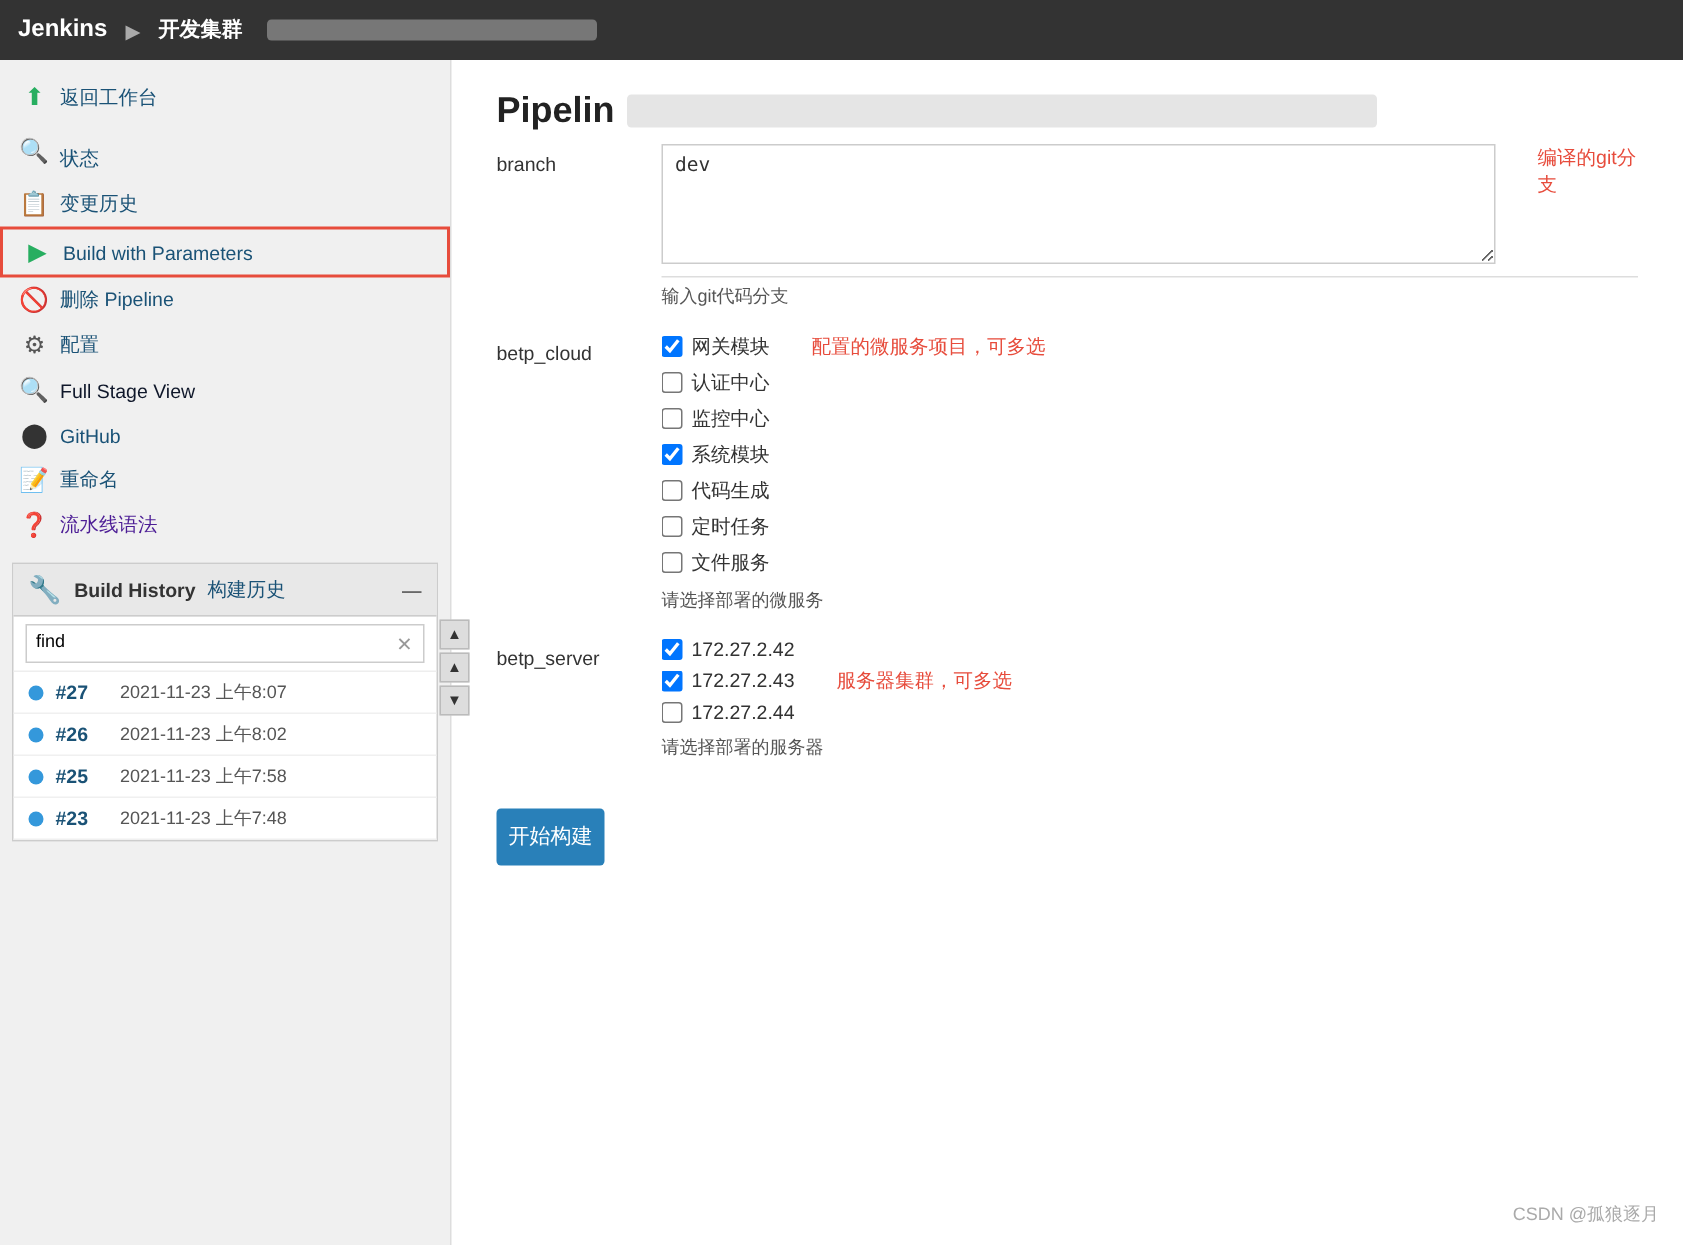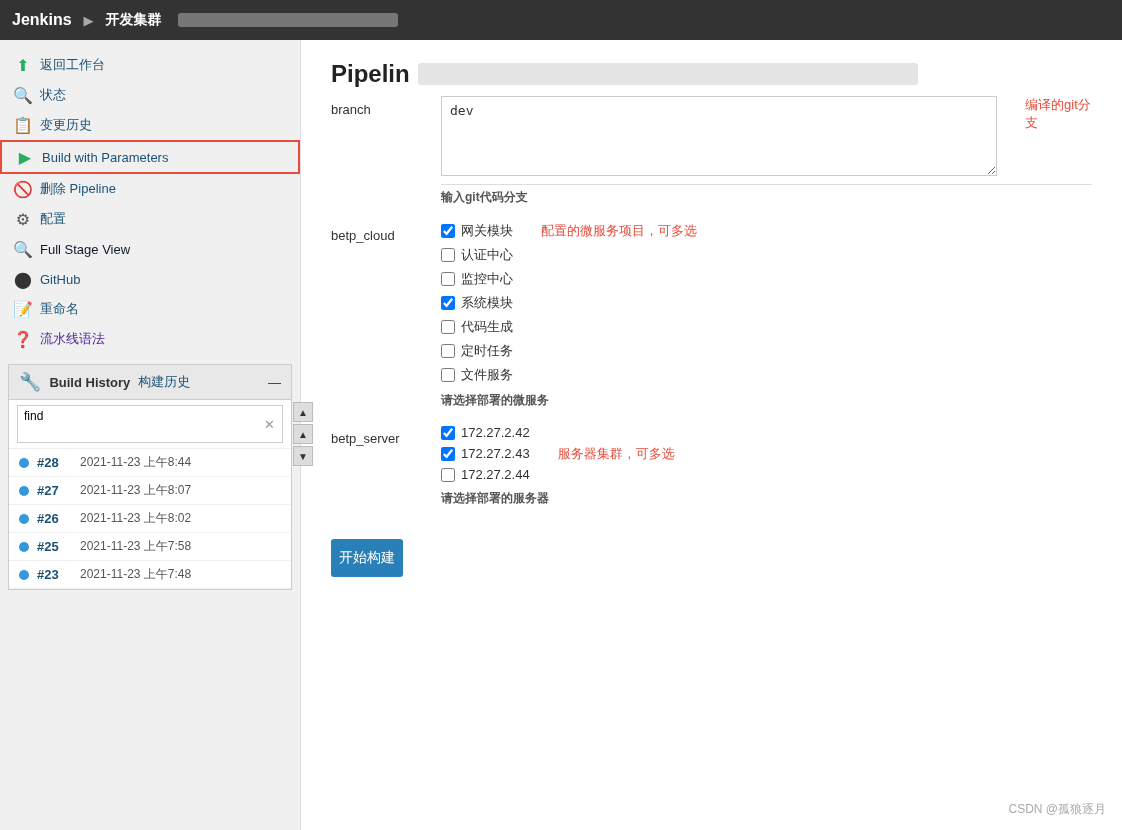--- a/index.html
+++ b/index.html
@@ -201,21 +201,20 @@
       border: 1px solid #ccc;
       padding: 6px 8px;
       font-size: 13px;
       resize: vertical;
       color: #333;
     }
     .hint-text {
       font-size: 12px;
       color: #555;
       margin-top: 4px;
-      font-weight: bold;
     }
     .red-annotation {
       color: #e74c3c;
       font-size: 13px;
       margin-left: 16px;
     }
     .checkbox-group {
       display: flex;
       flex-direction: column;
       gap: 6px;
@@ -272,21 +271,21 @@
 
   <div class="sidebar">
 
     <div id="sidebar-items">
         <div class="sidebar-item">
           <span class="icon" style="color:#27ae60;font-size:16px;">⬆</span>
     <span style="color:#1a5276;">返回工作台</span>
         </div>
         <div class="sidebar-item">
           <span class="icon" style="color:#555;font-size:16px;">🔍</span>
-    <span style="color:#1a5276;">状态</span>
+    <span style="color:#1a5276;margin-top:11px;">状态</span>
         </div>
         <div class="sidebar-item">
           <span class="icon" style="color:#555;font-size:16px;">📋</span>
     <span style="color:#1a5276;">变更历史</span>
         </div>
         <div class="sidebar-item highlighted">
           <span class="icon" style="color:#27ae60;font-size:16px;">▶</span>
     <span style="color:#1a5276;">Build with Parameters</span>
         </div>
         <div class="sidebar-item">
@@ -316,34 +315,29 @@
       </div>
 
     <div class="build-history">
       <div class="build-history-header">
         <span style="font-size:18px;">🔧</span>
         <span class="build-history-title">Build History</span>
         <span class="build-history-cn">构建历史</span>
         <span class="build-history-dash">—</span>
       </div>
       <div class="build-search" style="position:relative;">
-        <input type="text" style="width: 100%; padding: 3px 22px 19px 6px; border: 1px solid rgb(204, 204, 204); font-size: 12px;" value="find">
+        <input type="text" style="width: 100%; padding: 3px 22px 7px 6px; border: 1px solid rgb(204, 204, 204); font-size: 12px;" value="find">
         <span class="build-search-clear">✕</span>
         <div style="position:absolute;right:-22px;top:2px;display:flex;flex-direction:column;gap:2px;">
           <div class="build-scroll-btn">▲</div>
           <div class="build-scroll-btn">▲</div>
           <div class="build-scroll-btn">▼</div>
         </div>
       </div>
       <div id="build-rows">
-          <div class="build-row">
-            <span class="dot" style="background:#3498db;"></span>
-    <a href="#">#28</a>
-    <span class="build-timestamp">2021-11-23 上午8:44</span>
-          </div>
           <div class="build-row">
             <span class="dot" style="background:#3498db;"></span>
     <a href="#">#27</a>
     <span class="build-timestamp">2021-11-23 上午8:07</span>
           </div>
           <div class="build-row">
             <span class="dot" style="background:#3498db;"></span>
     <a href="#">#26</a>
     <span class="build-timestamp">2021-11-23 上午8:02</span>
           </div>

